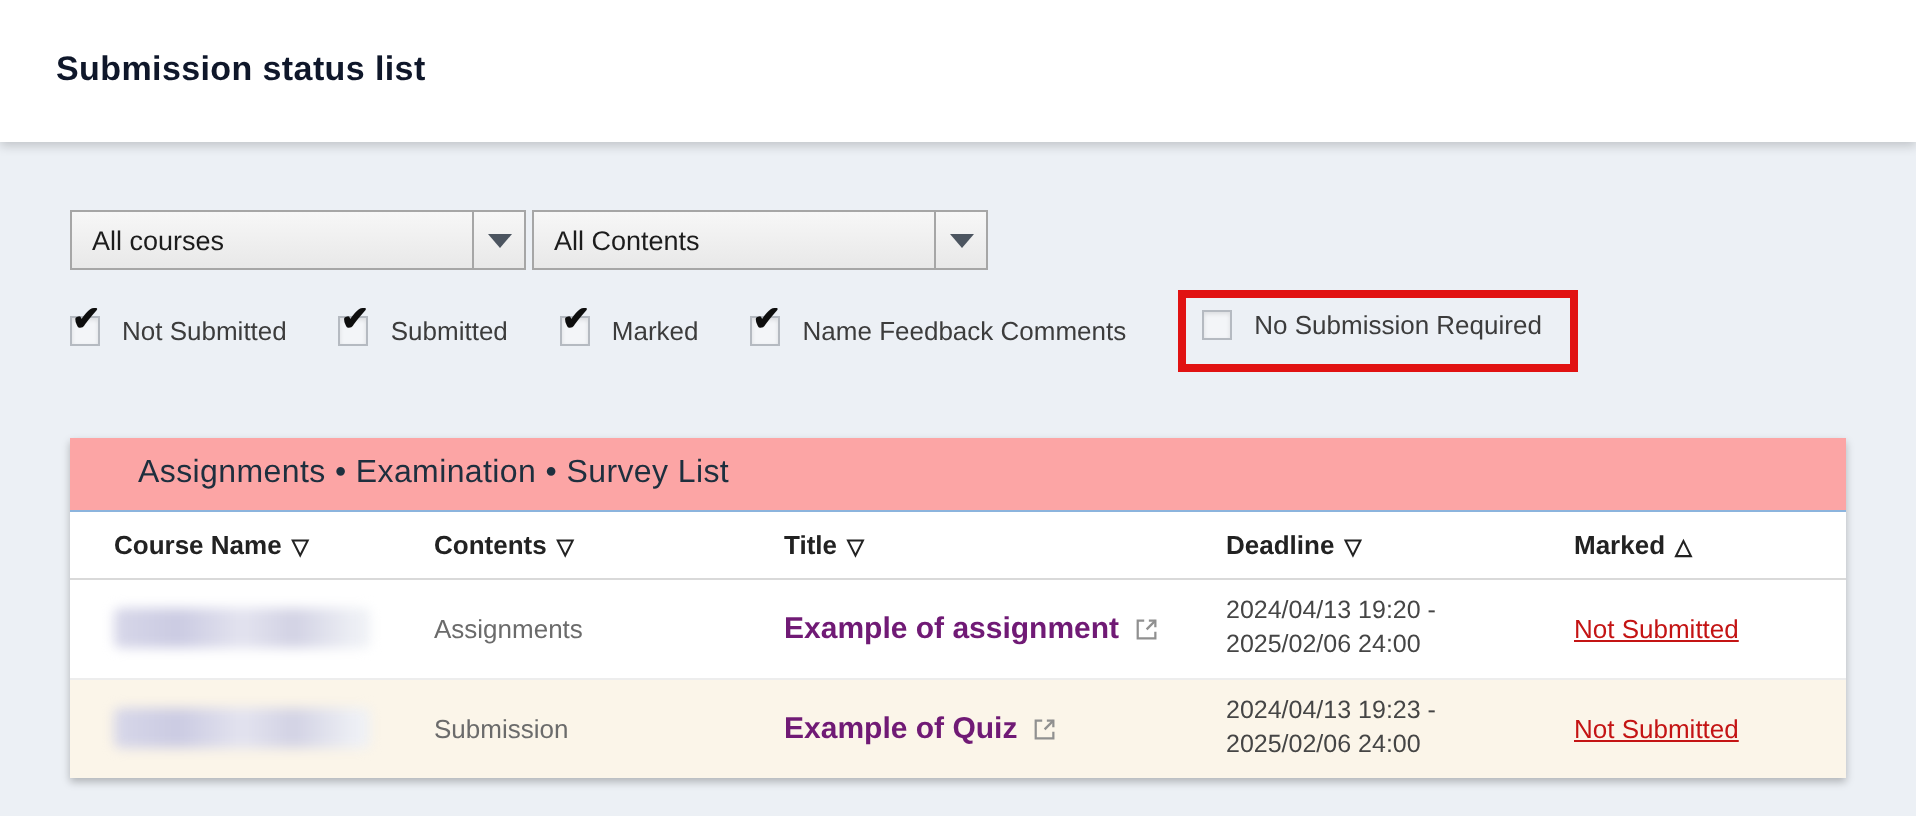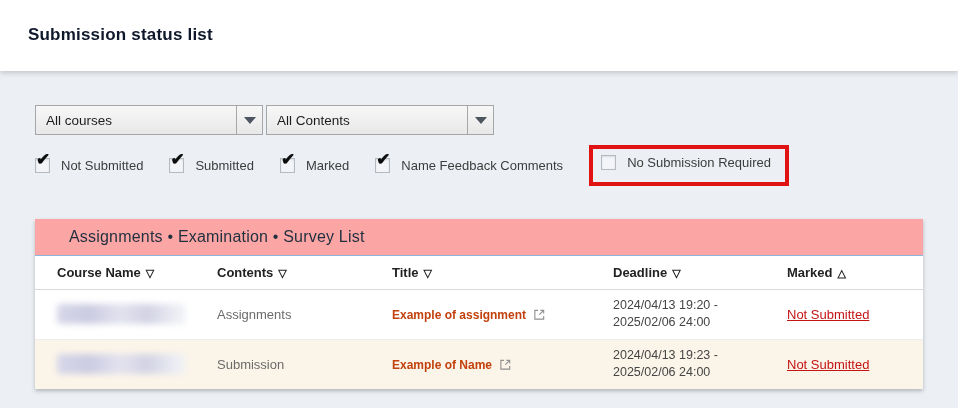--- a/index.html
+++ b/index.html
@@ -123,23 +123,23 @@
   tbody tr.row-even { background: #fbf5e9; }
   tbody td { vertical-align: middle; font-size: 13px; }
   .redaction {
     width: 128px; height: 20px;
     border-radius: 3px;
     filter: blur(3px);
     background: linear-gradient(90deg, #d7d7e9 0%, #cbcbe2 25%, #e3e3ef 50%, #d2d2e4 70%, #eef0f5 95%);
   }
   .contents-cell { color: #6b6b6b; }
   .title-link {
-    color: #c2410c;
-    font-weight: bold;
-    font-size: 12px;
+    color: #701a75;
+    font-weight: bold;
+    font-size: 15px;
     text-decoration: none;
     cursor: pointer;
   }
   .ext-icon { margin-left: 7px; vertical-align: -2px; }
   .deadline-cell { color: #454545; font-size: 12.5px; line-height: 1.35; padding-right: 4px; }
   .status-link { color: #c41414; text-decoration: underline; cursor: pointer; }
 </style>
 </head>
 <body>
 
@@ -229,21 +229,21 @@
         </td>
         <td class="deadline-cell">2024/04/13 19:20 - 2025/02/06 24:00</td>
         <td><a class="status-link">Not Submitted</a></td>
       </tr>
       <tr class="row-even">
         <td class="col-course">
             <div class="redaction"></div>
           </td>
         <td class="contents-cell">Submission</td>
         <td>
-          <a class="title-link">Example of Name</a><svg class="ext-icon" width="13" height="13" viewBox="0 0 14 14">
+          <a class="title-link">Example of Quiz</a><svg class="ext-icon" width="13" height="13" viewBox="0 0 14 14">
               <path d="M5.5 2.5 H2 V12 H11.5 V8.5" fill="none" stroke="#909090" stroke-width="1.2"></path>
               <path d="M8 2.5 H11.5 V6" fill="none" stroke="#909090" stroke-width="1.2"></path>
               <path d="M11.5 2.5 L6.8 7.2" fill="none" stroke="#909090" stroke-width="1.2"></path>
             </svg>
         </td>
         <td class="deadline-cell">2024/04/13 19:23 - 2025/02/06 24:00</td>
         <td><a class="status-link">Not Submitted</a></td>
       </tr>
     </tbody>
   </table>

